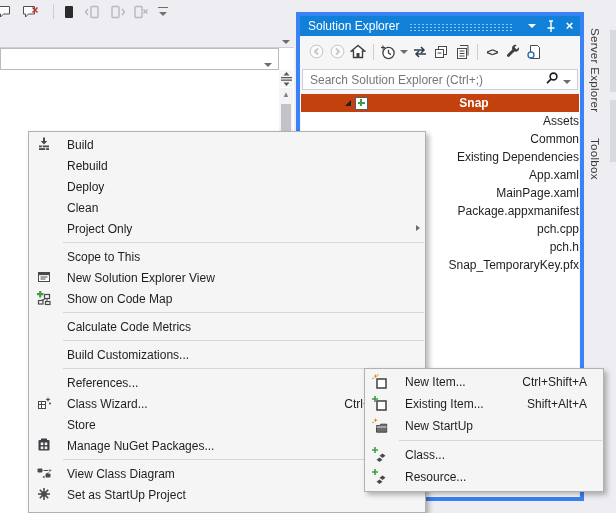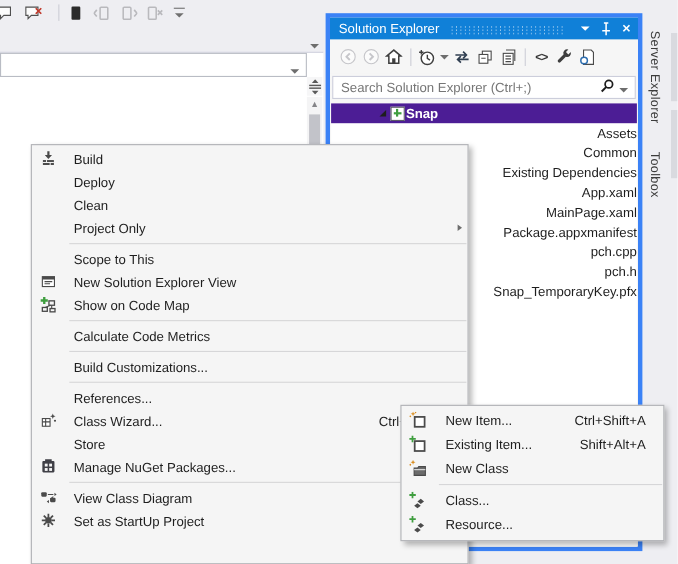--- a/index.html
+++ b/index.html
@@ -36,21 +36,21 @@
   .code-glyph{font-size:11px;font-weight:bold;color:#333;letter-spacing:-1px;}
   .sesearch{position:absolute;left:2px;right:2px;top:53px;height:21px;background:#fff;border:1px solid #cccedb;box-sizing:border-box;display:flex;align-items:center;}
   .sesearch input{flex:1;border:none;outline:none;font-family:"Liberation Sans",sans-serif;font-size:12px;color:#777;padding:0 0 0 7px;background:transparent;}
   .sesearch input::placeholder{color:#767676;opacity:1;}
   .sesearch .magwrap{display:flex;align-items:center;gap:4px;padding-right:6px;}
 
   
   .tree{position:absolute;left:1px;right:1px;top:78px;bottom:0;background:#fff;}
   .trow{position:relative;height:18px;line-height:18px;white-space:nowrap;}
   .trow.sol{padding-left:34px;}
-  .trow.sel{background:#4c1d95;color:#fff;font-weight:bold;padding-left:68px;}
+  .trow.sel{background:#c2410c;color:#fff;font-weight:bold;padding-left:68px;text-align:center;}
   .trow.child{padding-left:72px;text-align:right;}
   .sol-ico{position:absolute;left:14px;top:3px;}
   .exp-arrow{position:absolute;left:44px;top:6px;width:0;height:0;border-bottom:6px solid #1e1e1e;border-left:6px solid transparent;}
   .proj-ico{position:absolute;left:54px;top:3px;width:11px;height:11px;background:#fff;border:1px solid #5a5a66;}
   .proj-ico:before{content:"";position:absolute;left:4px;top:1px;width:2px;height:7px;background:#3f9e3f;}
   .proj-ico:after{content:"";position:absolute;left:1.5px;top:3.5px;width:7px;height:2px;background:#3f9e3f;}
 
   
   .vtab{position:absolute;left:589px;writing-mode:vertical-rl;font-size:11.5px;color:#3b3b3b;letter-spacing:.3px;}
   .vblock{position:absolute;left:610px;width:6px;background:#d9dadf;}
@@ -254,20 +254,23 @@
       <span class="micon">
         <svg width="16" height="16" viewBox="0 0 16 16">
             <path d="M7 1.5h2V5h2.3L8 8.5 4.7 5H7z" fill="#4a4a4a"></path>
             <rect x="3" y="9.5" width="10" height="4.5" fill="#4a4a4a"></rect>
             <path d="M3 11.7h10M6.3 9.5v2.2M9.6 11.7v2.3" stroke="#f5f5f5" stroke-width="0.9"></path>
           </svg>
       </span>
       <span>Build</span>
     </div>
     <div class="mrow">
+        <span>Rebuild</span>
+      </div>
+    <div class="mrow">
         <span>Deploy</span>
       </div>
     <div class="mrow">
         <span>Clean</span>
       </div>
     <div class="mrow">
       <span>Project Only</span>
       <span class="sub-arrow"></span>
     </div>
     <div class="msep"></div>
@@ -386,21 +389,21 @@
     </div>
     <div class="mrow">
       <span class="micon">
         <svg width="16" height="16" viewBox="0 0 16 16">
             <path d="M4.5 7.5h3.2l1-1.3h6v8h-10.2z" fill="#6b6b6b" stroke="#4a4a4a"></path>
             <path d="M4.5 9h10.2" stroke="#fff" stroke-width=".8"></path>
             <path d="M3.5 0l.6 1.6L5.7 2.2l-1.6.6L3.5 4.4 2.9 2.8 1.3 2.2l1.6-.6z" fill="#d98e21"></path>
             <circle cx="1" cy="4.5" r=".8" fill="#d98e21"></circle>
           </svg>
       </span>
-      <span>New Class</span>
+      <span>New StartUp</span>
     </div>
     <div class="msep"></div>
     <div class="mrow">
       <span class="micon">
         <svg width="16" height="16" viewBox="0 0 16 16">
             <path d="M2.2 0h1.6v2.2H6v1.6H3.8V6H2.2V3.8H0V2.2h2.2z" fill="#3f9e3f"></path>
             <path d="M10.5 6.5l3 2.3-3 2.3-3-2.3z" fill="#4a4a4a"></path>
             <path d="M7.5 10.5l3 2.3-3 2.3-3-2.3z" fill="#4a4a4a"></path>
           </svg>
       </span>

